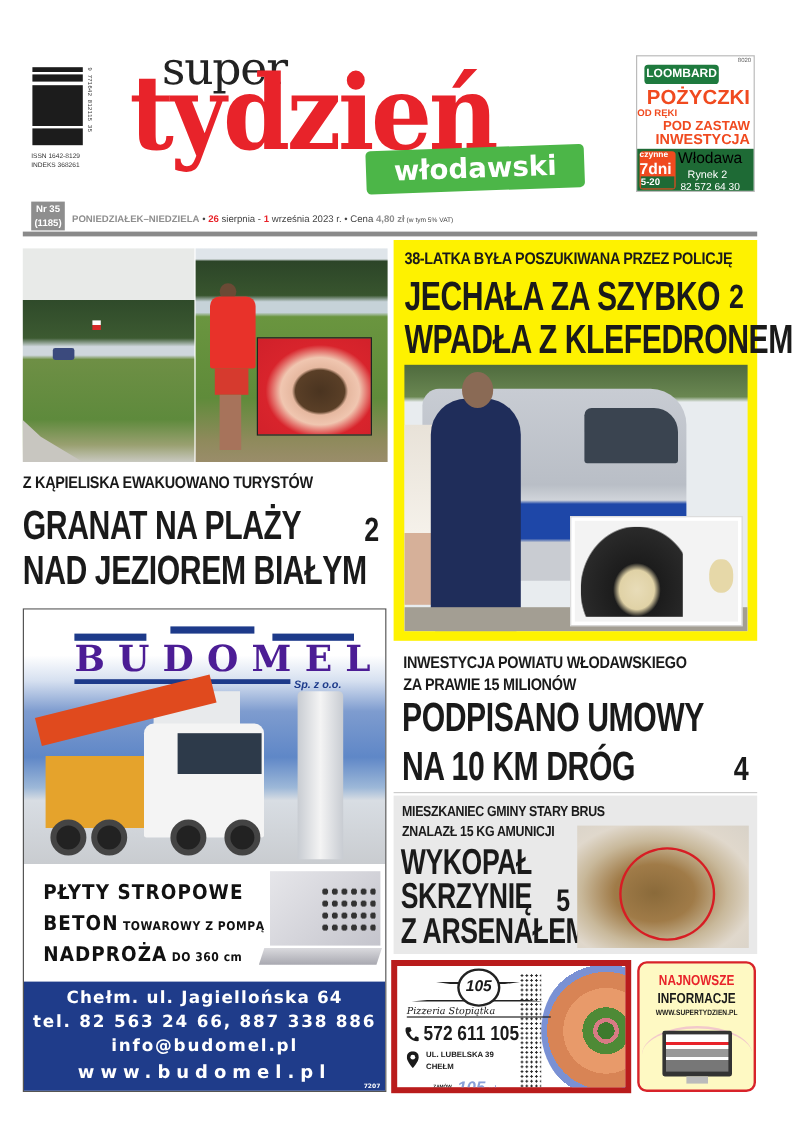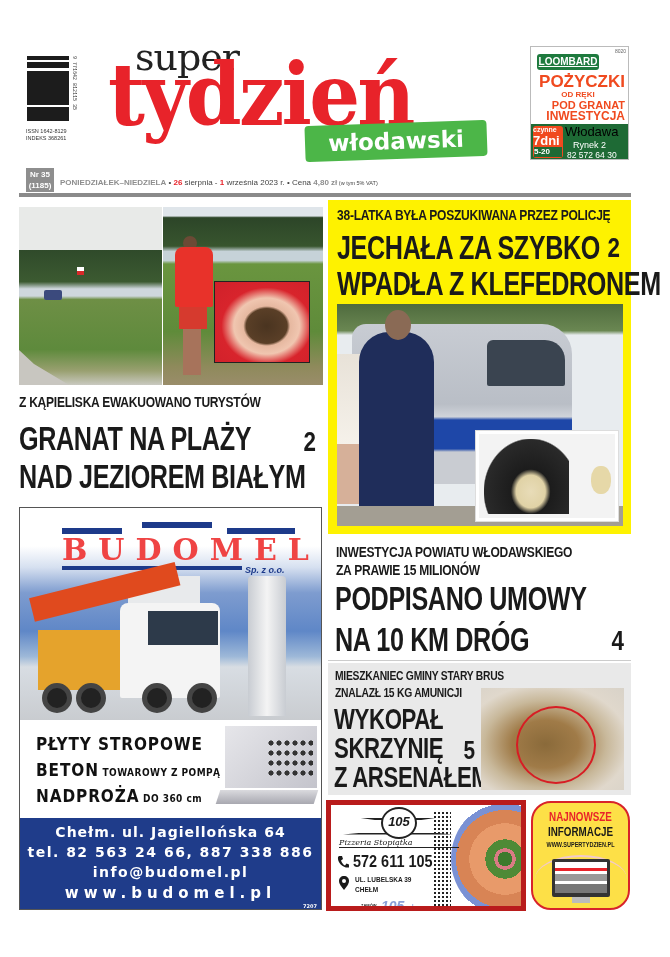--- a/index.html
+++ b/index.html
@@ -15,23 +15,23 @@
     .barcode .b4 { position:absolute; left:0; top:51px; width:42px; height:14px; background:#1c1c1c; }
     .barcode .digits { position:absolute; left:44px; top:0; width:6px; height:65px; font-size:5px; writing-mode: vertical-rl; color:#333; font-family:"Liberation Mono", monospace; }
     .issn { left: 26px; top: 128px; font-size: 5.5px; line-height: 7px; color: #333; }
 
     .logo-super { left: 135px; top: 38px; font-family: "DejaVu Serif", serif; font-size: 38px; letter-spacing: -1px; color: #222; line-height: 1; }
     .logo-tydzien { left: 108px; top: 52px; font-family: "DejaVu Serif", serif; font-weight: bold; font-size: 86px; letter-spacing: -3px; color: #e8232a; line-height: 1; transform: scaleX(0.93); transform-origin: left top; }
     .logo-region { left: 305px; top: 123px; width: 182px; height: 36px; background: #4cb648; border-radius: 4px; transform: rotate(-2deg); color: #fff; font-family: "DejaVu Sans", sans-serif; font-weight: bold; font-size: 23px; line-height: 36px; text-align: center; letter-spacing: 0px; }
 
     .ad-loombard { left: 530px; top: 46px; width: 99px; height: 114px; border: 1px solid #bbb; background:#fff; }
     .ad-loombard .code { position:absolute; right:2px; top:1px; font-size:5px; color:#666; }
-    .ad-loombard .brand { position:absolute; left:6px; top:7px; width:62px; height:16px; background:#1e7a3e; border-radius:3px; color:#fff; font-weight:bold; font-size:10px; line-height:16px; text-align:center;text-decoration:underline; }
+    .ad-loombard .brand { position:absolute; left:6px; top:7px; width:62px; height:16px; background:#1e7a3e; border-radius:3px; color:#fff; font-weight:bold; font-size:10px; line-height:16px; text-align:center; }
     .ad-loombard .l1 { position:absolute; left:0; right:3px; top:26px; text-align:right; color:#f04a1f; font-weight:bold; font-size:17px; line-height:17px; }
-    .ad-loombard .l2 { position:absolute; left:0; right:3px; top:43px; text-align:center; color:#f04a1f; font-weight:bold; font-size:8px; line-height:9px; }
+    .ad-loombard .l2 { position:absolute; left:0; right:3px; top:43px; text-align:left; color:#f04a1f; font-weight:bold; font-size:8px; line-height:9px; }
     .ad-loombard .l3 { position:absolute; left:0; right:3px; top:52px; text-align:right; color:#f04a1f; font-weight:bold; font-size:11px; line-height:12px; }
     .ad-loombard .l4 { position:absolute; left:0; right:3px; top:63px; text-align:right; color:#f04a1f; font-weight:bold; font-size:12px; line-height:13px; }
     .ad-loombard .bottom { position:absolute; left:0; right:0; top:77px; bottom:0; background:#1e6a35; }
     .ad-loombard .hours { position:absolute; left:2px; top:79px; width:30px; height:32px; background:#f04a1f; border-radius:3px; color:#fff; font-weight:bold; }
     .ad-loombard .hours .h1 { font-size:7px; line-height:8px; display:block; }
     .ad-loombard .hours .h2 { font-size:13px; line-height:13px; display:block; }
     .ad-loombard .hours .h3 { font-size:8px; line-height:10px; display:block; background:#1e6a35; margin:0 1px; }
     .ad-loombard .city { position:absolute; left:34px; top:78px; color:#000000; font-size:13px; line-height:14px; }
     .ad-loombard .addr { position:absolute; left:42px; top:93px; color:#fff; font-size:9px; line-height:10px; }
     .ad-loombard .phone { position:absolute; left:36px; top:103px; color:#fff; font-size:8.5px; line-height:10px; }
@@ -105,21 +105,21 @@
     .photo-ammo { left: 481px; top: 688px; width: 143px; height: 102px; overflow:hidden;
       background: radial-gradient(ellipse at 45% 55%, #8a6a3a 0%, #a07b48 30%, #c8b89a 55%, #e0d8cc 75%, #d8d2c8 100%); }
     .photo-ammo .circle { position:absolute; left:35px; top:18px; width:80px; height:78px; border: 2px solid #d71d24; border-radius: 50%; }
 
     
     .ad-budomel { left: 19px; top: 507px; width: 303px; height: 403px; border: 1px solid #555; overflow:hidden; background:#fff; }
     .ad-budomel .photo { position:absolute; left:0; top:0; width:100%; height:212px;
       background: linear-gradient(180deg, #ffffff 0%, #ffffff 18%, #d6e0f0 28%, #7e9ccf 40%, #5f87c7 58%, #9db8d8 70%, #d8dde3 75%, #c9ccd0 100%); }
     .ad-budomel .roof { position:absolute; left:42px; top:14px; width:233px; height:12px; }
     .ad-budomel .roof div { position:absolute; background:#1d3a8a; height:6px; }
-    .ad-budomel .brand { position:absolute; left:42px; top:26px; width:233px; text-align:center; font-family:"DejaVu Serif", serif; font-weight:bold; font-size:30px; letter-spacing: 11px; color:#ef4444; line-height:32px; }
+    .ad-budomel .brand { position:absolute; left:42px; top:26px; width:233px; text-align:center; font-family:"DejaVu Serif", serif; font-weight:bold; font-size:30px; letter-spacing: 11px; color:#4c1d95; line-height:32px; }
     .ad-budomel .brand-rule { position:absolute; left:42px; top:58px; width:180px; height:4px; background:#1d3a8a; }
     .ad-budomel .spzoo { position:absolute; left:225px; top:57px; font-style:italic; font-weight:bold; font-size:9px; color:#1d3a8a; }
     .ad-budomel .silo { position:absolute; left:228px; top:68px; width:38px; height:140px; background: linear-gradient(90deg, #c8ccd2, #f4f4f4, #c8ccd2); border-radius: 4px 4px 0 0; }
     .ad-budomel .building { position:absolute; left:108px; top:68px; width:72px; height:40px; background:#e8eaec; }
     .ad-budomel .boom { position:absolute; left:12px; top:90px; width:150px; height:24px; background:#e04a1e; transform: rotate(-14deg); transform-origin:left center; }
     .ad-budomel .truck-body { position:absolute; left:18px; top:122px; width:95px; height:60px; background:#e5a32c; }
     .ad-budomel .cab { position:absolute; left:100px; top:95px; width:100px; height:95px; background:#f4f4f4; border-radius: 8px 8px 2px 2px; }
     .ad-budomel .cab-window { position:absolute; left:128px; top:103px; width:70px; height:34px; background:#2d3a4a; }
     .ad-budomel .wheels { position:absolute; left:22px; top:175px; width:185px; height:32px; }
     .ad-budomel .wheels span { position:absolute; top:0; width:30px; height:30px; background:#222; border-radius:50%; border: 5px solid #444; }
@@ -149,21 +149,21 @@
     .ad-pizza .pin-icon { position:absolute; left:8px; top:71px; width:10px; height:14px; }
     .ad-pizza .addr1 { position:absolute; left:24px; top:71px; font-weight:bold; font-size:6.5px; color:#1a1a1a; }
     .ad-pizza .addr2 { position:absolute; left:24px; top:81px; font-weight:bold; font-size:6.5px; color:#1a1a1a; }
     .ad-pizza .order { position:absolute; left:30px; top:98px; font-weight:bold; font-size:4px; line-height:5px; color:#222; }
     .ad-pizza .site { position:absolute; left:50px; top:93px; font-weight:bold; font-style:italic; font-size:14px; color:#8aa0d8; }
     .ad-pizza .site .pl { font-size:9px; font-style:normal; font-weight:normal; }
     .ad-pizza .pizza { position:absolute; left:120px; top:-6px; width:120px; height:120px; border-radius:50%; background: radial-gradient(circle at 45% 50%, #3d7a2d 0 8%, #d87b84 8% 12%, #4e8a36 12% 22%, #e89a6a 22% 40%, #d88455 40% 55%, #7a91d4 55% 62%, transparent 62%); }
     .ad-pizza .dots { position:absolute; left:102px; top:6px; width:18px; height:96px; background-image: radial-gradient(circle, #222 30%, transparent 35%); background-size: 4px 4px; }
 
     
-    .promo-web { left: 531px; top: 801px; width: 99px; height: 109px; border: 2px solid #d8232a; border-radius: 20px; background:#fde047; overflow:hidden; }
+    .promo-web { left: 531px; top: 801px; width: 99px; height: 109px; border: 2px solid #d8232a; border-radius: 8px; background:#fef9c3; overflow:hidden; }
     .promo-web .t1 { position:absolute; left:0; width:100%; top:7px; text-align:center; color:#e8232a; font-weight:bold; font-size:12px; transform: scaleX(0.82); }
     .promo-web .t2 { position:absolute; left:0; width:100%; top:22px; text-align:center; color:#1a1a1a; font-weight:bold; font-size:12px; transform: scaleX(0.82); }
     .promo-web .t3 { position:absolute; left:0; width:100%; top:38px; text-align:center; color:#1a1a1a; font-weight:bold; font-size:6.5px; transform: scaleX(0.85); }
     .promo-web .monitor { position:absolute; left:19px; top:56px; width:58px; height:38px; background:#333; border-radius:2px; }
     .promo-web .screen { position:absolute; left:22px; top:59px; width:52px; height:31px; background: linear-gradient(180deg, #fff 0 20%, #e8232a 20% 28%, #fff 28% 40%, #999 40% 60%, #fff 60% 70%, #777 70% 100%); }
     .promo-web .stand { position:absolute; left:39px; top:94px; width:18px; height:6px; background:#bbb; }
     .promo-web .swoosh { position:absolute; left:2px; top:52px; width:92px; height:48px; border-radius:50%; border-top: 2px solid #f2c9cb; }
   </style>
 </head>
 <body>
@@ -182,21 +182,21 @@
 
 <div class="abs logo-super">super</div>
 <div class="abs logo-tydzien">tydzień</div>
 <div class="abs logo-region">włodawski</div>
 
 <div class="abs ad-loombard">
   <span class="code">8020</span>
   <div class="brand">LOOMBARD</div>
   <div class="l1">POŻYCZKI</div>
   <div class="l2">OD RĘKI</div>
-  <div class="l3">POD GRANAT</div>
+  <div class="l3">POD ZASTAW</div>
   <div class="l4">INWESTYCJA</div>
   <div class="bottom"></div>
   <div class="hours">
     <span class="h1">czynne</span>
     <span class="h2">7dni</span>
     <span class="h3">5-20</span>
   </div>
   <div class="city">Włodawa</div>
   <div class="addr">Rynek 2</div>
   <div class="phone">82 572 64 30</div>

